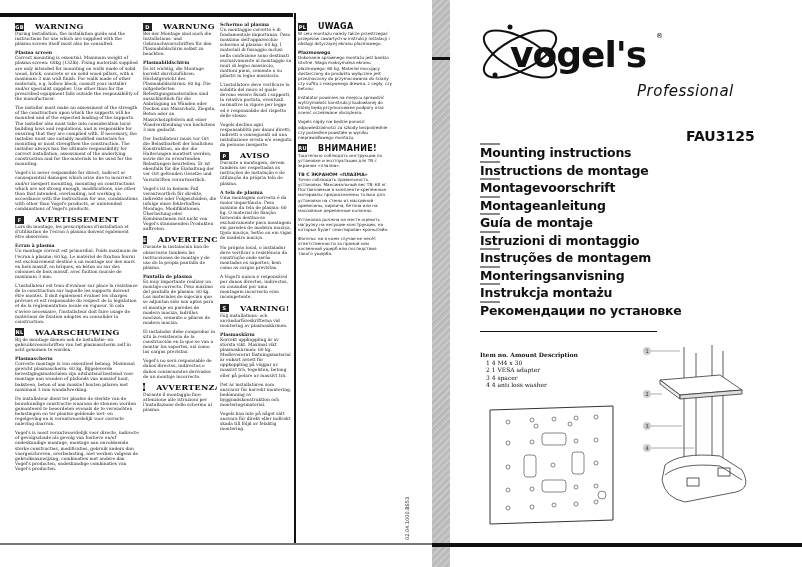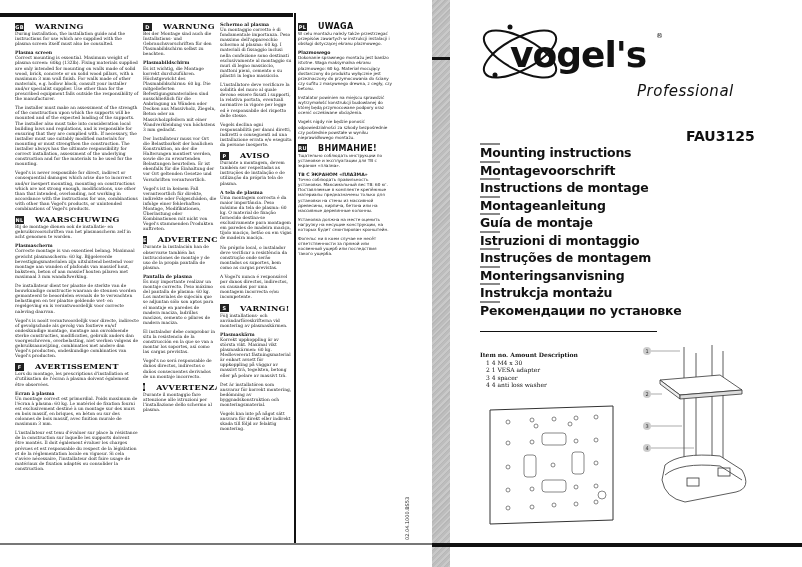--- a/index.html
+++ b/index.html
@@ -60,38 +60,38 @@
         <span>WARNING</span>
       </div>
     <p>During installation, the installation guide and the instructions for use which are supplied with the plasma screen itself must also be consulted.</p>
     <div class="sub">Plasma screen</div>
     <p>Correct mounting is essential. Maximum weight of plasma screen: 60kg (132lb). Fixing materials supplied are only intended for mounting on walls made of solid wood, brick, concrete or on solid wood pillars, with a maximum 3 mm wall finish. For walls made of other materials, e.g. hollow block, consult your installer and/or specialist supplier. Use other than for the prescribed equipment falls outside the responsibility of the manufacturer.</p>
     <p>The installer must make an assessment of the strength of the construction upon which the supports will be mounted and of the expected loading of the supports. The installer also must take into consideration local building laws and regulations, and is responsible for ensuring that they are complied with. If necessary, the installer must use suitably modified materials for mounting or must strengthen the construction. The installer always has the ultimate responsibility for correct installation, assessment of the underlying construction and for the materials to be used for the mounting.</p>
     <p>Vogel's is never responsible for direct, indirect or consequential damages which arise due to incorrect and/or inexpert mounting, mounting on constructions which are not strong enough, modifications, use other than that intended, overloading, not working in accordance with the instructions for use, combinations with other than Vogel's products, or unintended combinations of Vogel's products.</p>
   </div>
   <div class="sect">
     <div class="sect-head">
+        <span class="flag">F</span>
+        <span>AVERTISSEMENT</span>
+      </div>
+    <p>Lors du montage, les prescriptions d'installation et d'utilisation de l'écran à plasma doivent également être observées.</p>
+    <div class="sub">Ecran à plasma</div>
+    <p>Un montage correct est primordial. Poids maximum de l'écran à plasma: 60 kg. Le matériel de fixation fourni est exclusivement destiné à un montage sur des murs en bois massif, en briques, en béton ou sur des colonnes de bois massif, avec finition murale de maximum 3 mm.</p>
+    <p>L'installateur est tenu d'évaluer sur place la résistance de la construction sur laquelle les supports doivent être montés. Il doit également évaluer les charges prévues et est responsable du respect de la législation et de la réglementation locale en vigueur. Si cela s'avère nécessaire, l'installateur doit faire usage de matériaux de fixation adaptés ou consolider la construction.</p>
+  </div>
+  <div class="sect">
+    <div class="sect-head">
         <span class="flag">NL</span>
         <span>WAARSCHUWING</span>
       </div>
     <p>Bij de montage dienen ook de installatie- en gebruiksvoorschriften van het plasmascherm zelf in acht genomen te worden.</p>
     <div class="sub">Plasmascherm</div>
     <p>Correcte montage is van essentieel belang. Maximaal gewicht plasmascherm: 60 kg. Bijgeleverde bevestigingsmaterialen zijn uitsluitend bestemd voor montage aan wanden of plafonds van massief hout, baksteen, beton of aan massief houten pilaren met maximaal 3 mm wandafwerking.</p>
     <p>De installateur dient ter plaatse de sterkte van de bouwkundige constructie waaraan de steunen worden gemonteerd te beoordelen evenals de te verwachten belastingen en ter plaatse geldende wet- en regelgeving en is verantwoordelijk voor correcte naleving daarvan.</p>
     <p>Vogel's is nooit verantwoordelijk voor directe, indirecte of gevolgschade als gevolg van foutieve en/of ondeskundige montage, montage aan onvoldoende sterke constructies, modificaties, gebruik anders dan voorgeschreven, overbelasting, niet werken volgens de gebruiksaanwijzing, combinaties met andere dan Vogel's producten, ondeskundige combinaties van Vogel's producten.</p>
-  </div>
-  <div class="sect">
-    <div class="sect-head">
-        <span class="flag">F</span>
-        <span>AVERTISSEMENT</span>
-      </div>
-    <p>Lors du montage, les prescriptions d'installation et d'utilisation de l'écran à plasma doivent également être observées.</p>
-    <div class="sub">Ecran à plasma</div>
-    <p>Un montage correct est primordial. Poids maximum de l'écran à plasma: 60 kg. Le matériel de fixation fourni est exclusivement destiné à un montage sur des murs en bois massif, en briques, en béton ou sur des colonnes de bois massif, avec finition murale de maximum 3 mm.</p>
-    <p>L'installateur est tenu d'évaluer sur place la résistance de la construction sur laquelle les supports doivent être montés. Il doit également évaluer les charges prévues et est responsable du respect de la législation et de la réglementation locale en vigueur. Si cela s'avère nécessaire, l'installateur doit faire usage de matériaux de fixation adaptés ou consolider la construction.</p>
   </div>
 </div>
 
 <div class="col" style="left:143px; width:74px; height:524px;">
   <div class="sect">
     <div class="sect-head">
         <span class="flag">D</span>
         <span>WARNUNG</span>
       </div>
     <p>Bei der Montage sind auch die Installations- und Gebrauchsvorschriften für den Plasmabildschirm selbst zu beachten.</p>
@@ -186,22 +186,22 @@
       <circle cx="30" cy="7" r="2.5" fill="#111"></circle>
       <circle cx="15" cy="55" r="2.5" fill="#111"></circle>
     </svg>
     <span class="logo-word">vogel's</span>
     <span class="logo-reg">®</span>
     <span class="logo-pro">Professional</span>
   </div>
 
   <div class="titles">
     <div class="title-row">Mounting instructions</div>
+    <div class="title-row">Instructions de montage</div>
     <div class="title-row">Montagevoorschrift</div>
-    <div class="title-row">Instructions de montage</div>
     <div class="title-row">Montageanleitung</div>
     <div class="title-row">Guía de montaje</div>
     <div class="title-row">Istruzioni di montaggio</div>
     <div class="title-row">Instruções de montagem</div>
     <div class="title-row">Monteringsanvisning</div>
     <div class="title-row">Instrukcja montażu</div>
     <div class="title-row">Рекомендации по установке</div>
   </div>
   <div class="model">FAU3125</div>
 

